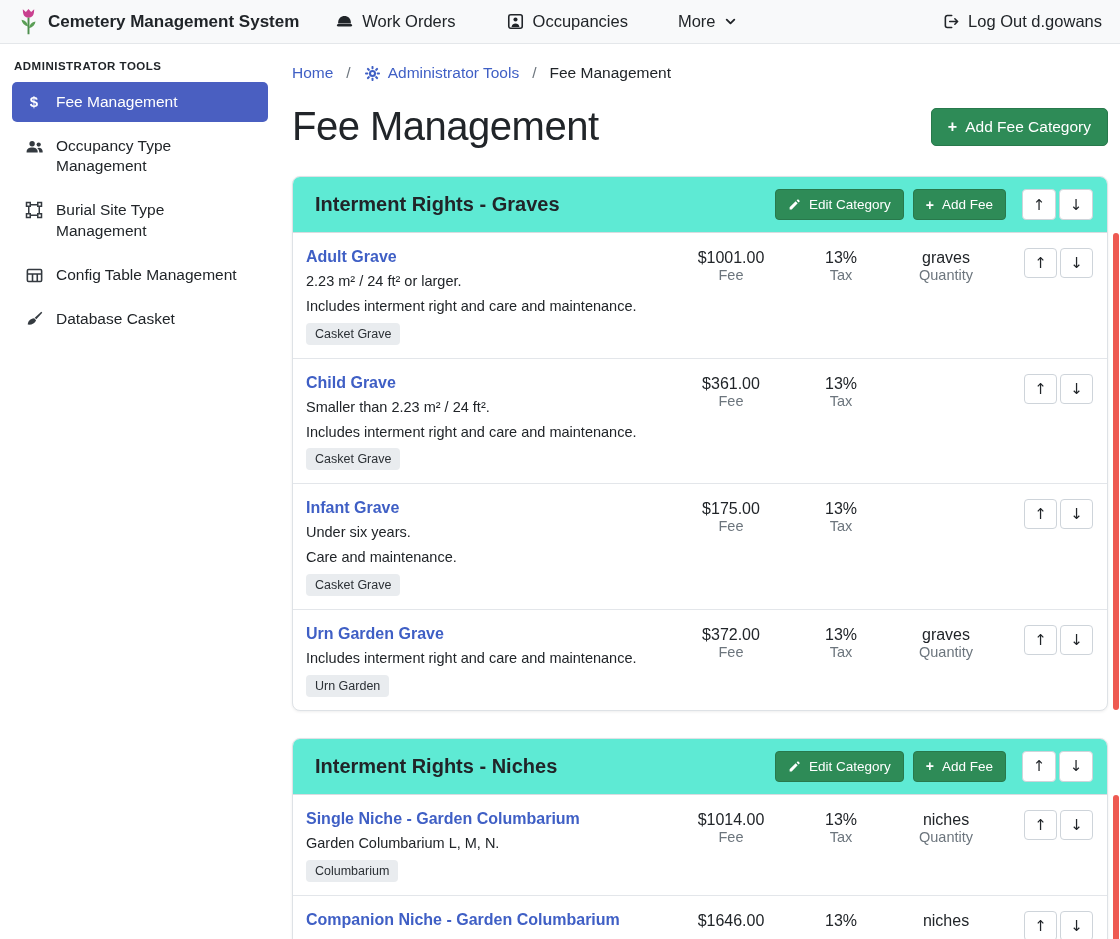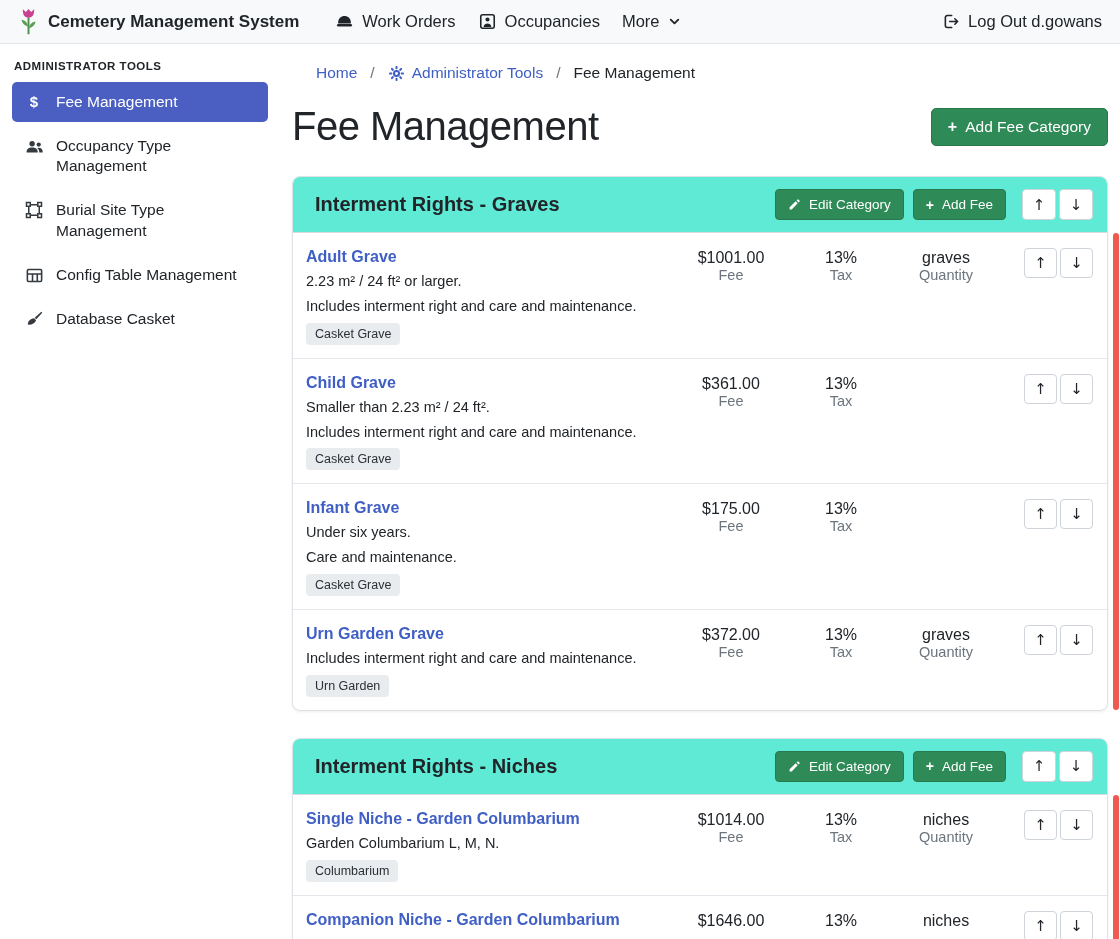--- a/index.html
+++ b/index.html
@@ -6,40 +6,40 @@
   * { margin:0; padding:0; box-sizing:border-box; }
   html,body { width:1120px; height:939px; overflow:hidden; background:#fff;
     font-family:"Liberation Sans","DejaVu Sans",sans-serif; color:#212529; }
   a { text-decoration:none; color:inherit; }
   button { font-family:inherit; }
 
   
   .navbar { height:44px; background:#f8f9fa; border-bottom:1px solid #e4e7ea;
     display:flex; align-items:center; padding:0 18px; }
   .brand { display:flex; align-items:center; gap:9px; font-size:17px; font-weight:700; cursor:pointer; }
-  .nav-links { display:flex; align-items:center; gap:22px; margin-left:36px; }
+  .nav-links { display:flex; align-items:center; gap:50px; margin-left:36px; }
   .nav-link { display:flex; align-items:center; gap:8px; font-size:16.5px; color:#212529; cursor:pointer; }
   .nicon { display:inline-flex; align-items:center; color:#212529; }
   .navbar-right { margin-left:auto;text-align:center; }
 
   
   .layout { display:flex; height:887px; }
   .sidebar { width:280px; flex:0 0 280px; padding:16px 12px 0; }
   .sidebar-header { font-size:11.5px; font-weight:700; letter-spacing:.5px; color:#212529; padding:0 2px 6px; }
   .side-item { display:flex; align-items:flex-start; gap:12px; padding:10px 12px; border-radius:5px;
     font-size:15.5px; line-height:1.3; color:#212529; cursor:pointer; margin-top:4px; }
   .side-item .icon { width:20px; flex:0 0 20px; display:flex; justify-content:center; margin-top:1px; color:#343a40; }
   .side-item .icon.dollar { font-weight:700; font-size:15px; line-height:1.2; }
   .side-item.active { background:#4a5fc1; color:#fff; }
   .side-item.active .icon { color:#fff; }
 
   .main { flex:1; padding:20px 12px 0 12px; }
 
   
-  .breadcrumb { display:flex; align-items:center; gap:13px; font-size:15.5px;margin-left:24px; }
+  .breadcrumb { display:flex; align-items:center; gap:13px; font-size:15.5px; }
   .crumb-link { color:#3f5fc5; display:inline-flex; gap:7px; align-items:center; cursor:pointer; }
   .crumb-sep { color:#6c757d; }
   .crumb-current { color:#212529; }
 
   
   .title-row { display:flex; align-items:center; justify-content:space-between; margin-top:22px; }
   .page-title { font-size:40px; font-weight:500; letter-spacing:-.5px; }
 
   .btn { border:none; cursor:pointer; display:inline-flex; align-items:center; gap:8px; }
   .btn-green { background:#2e8b57; color:#fff; border:1px solid #28794c; border-radius:5px; }

